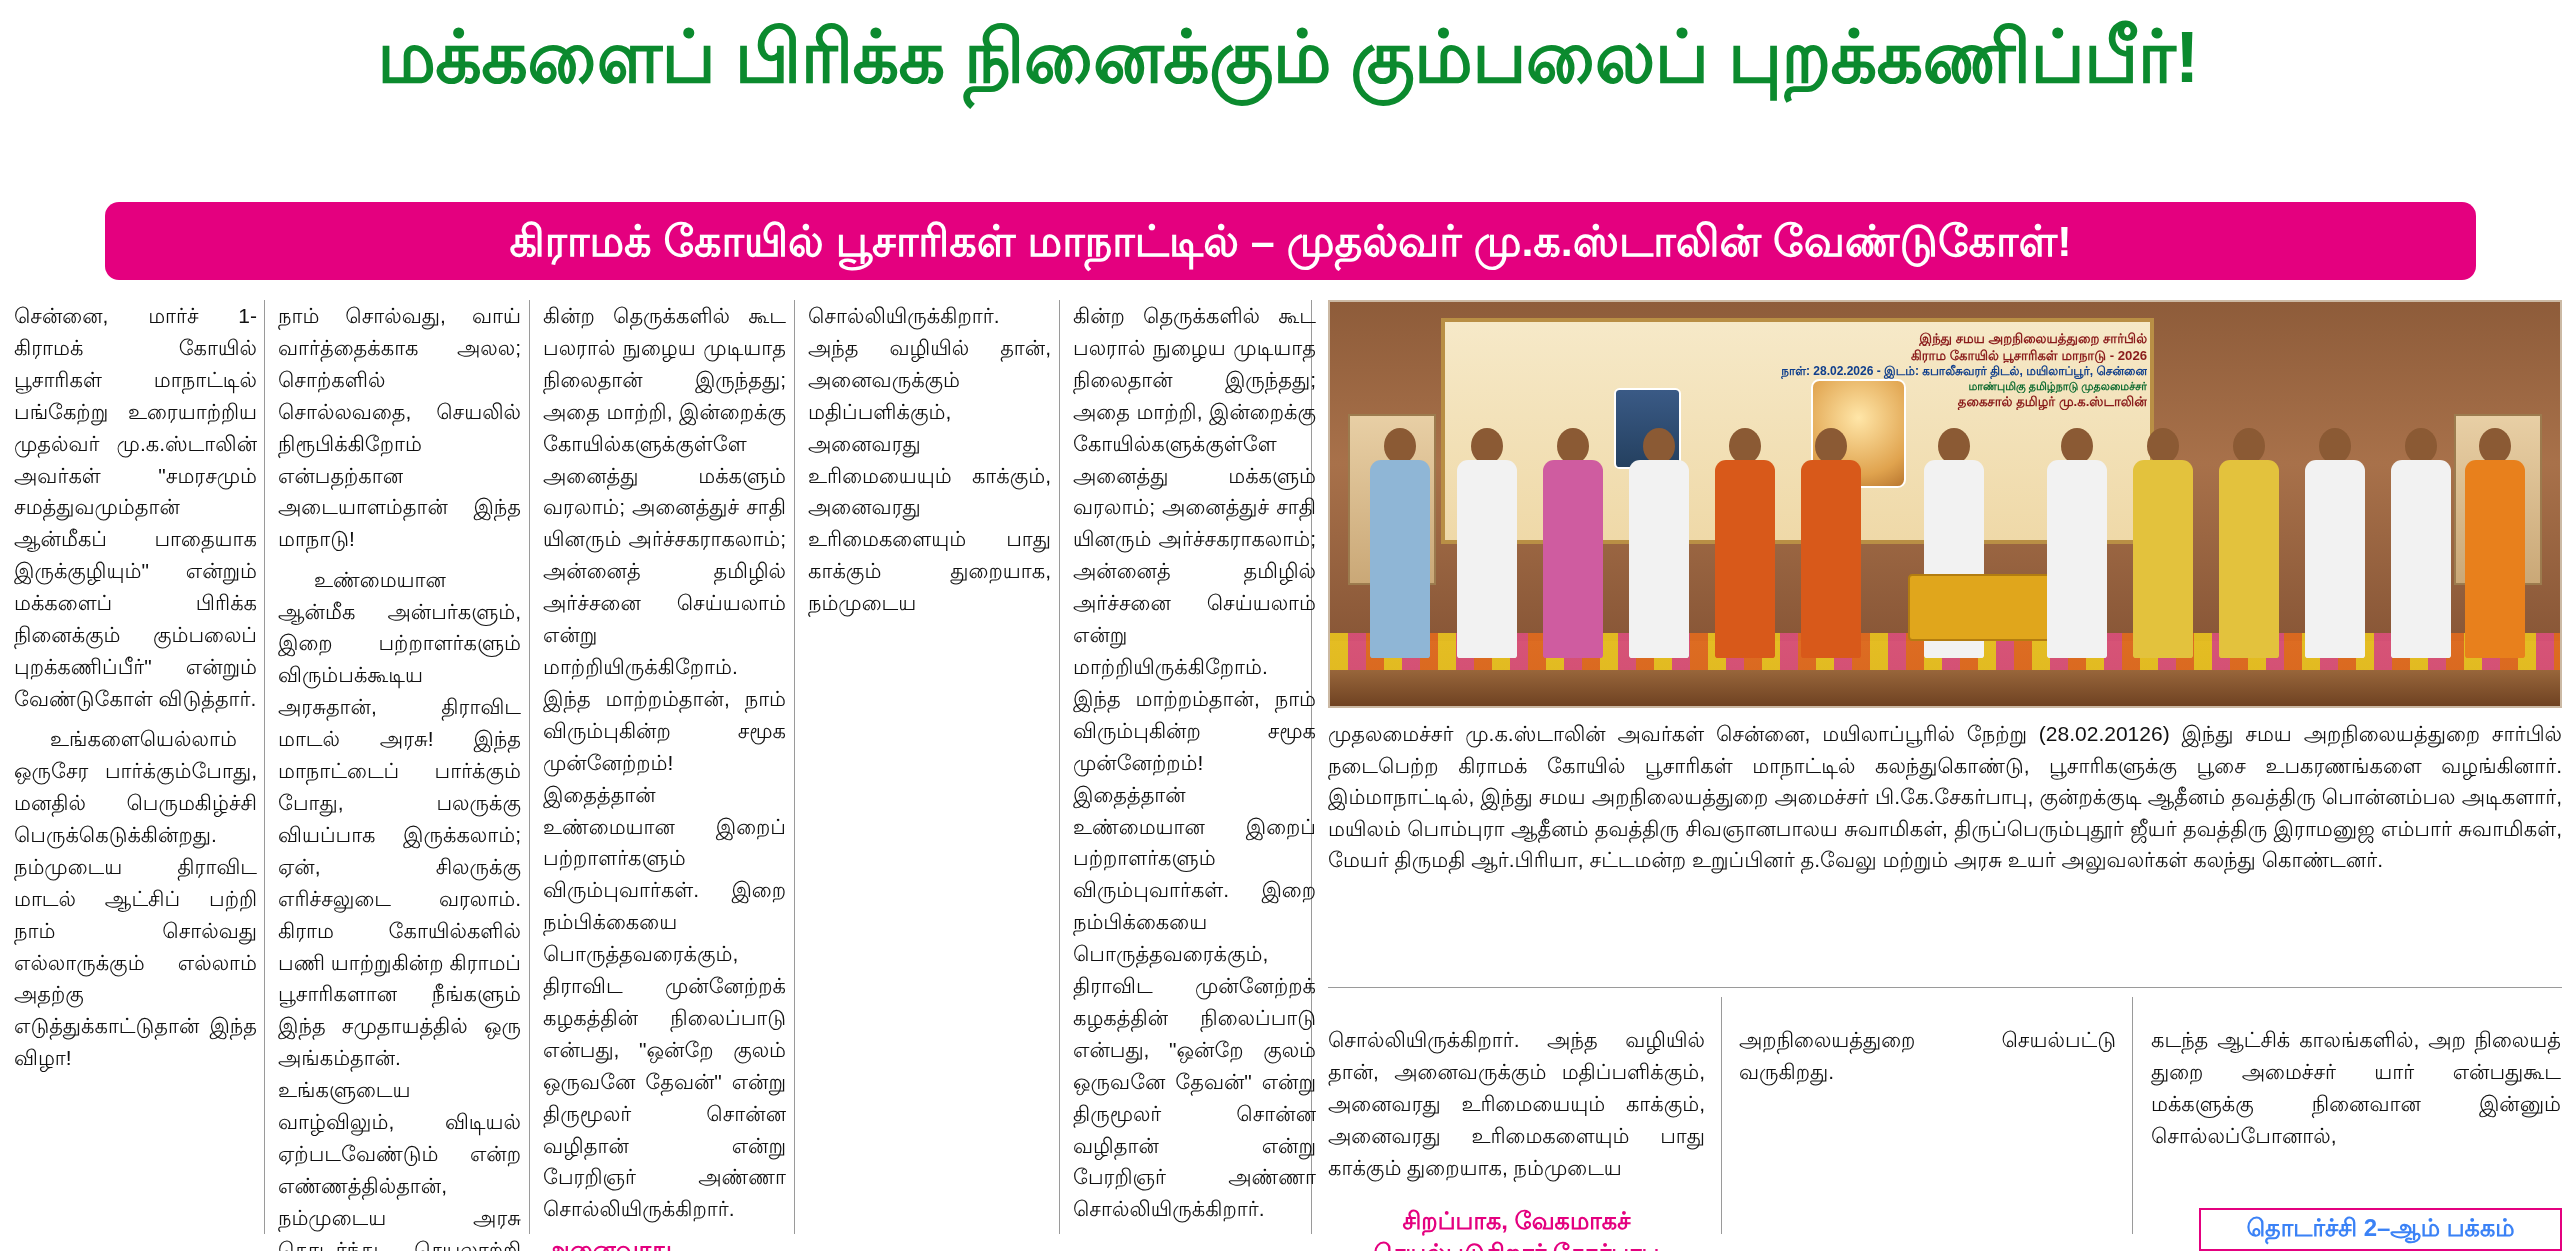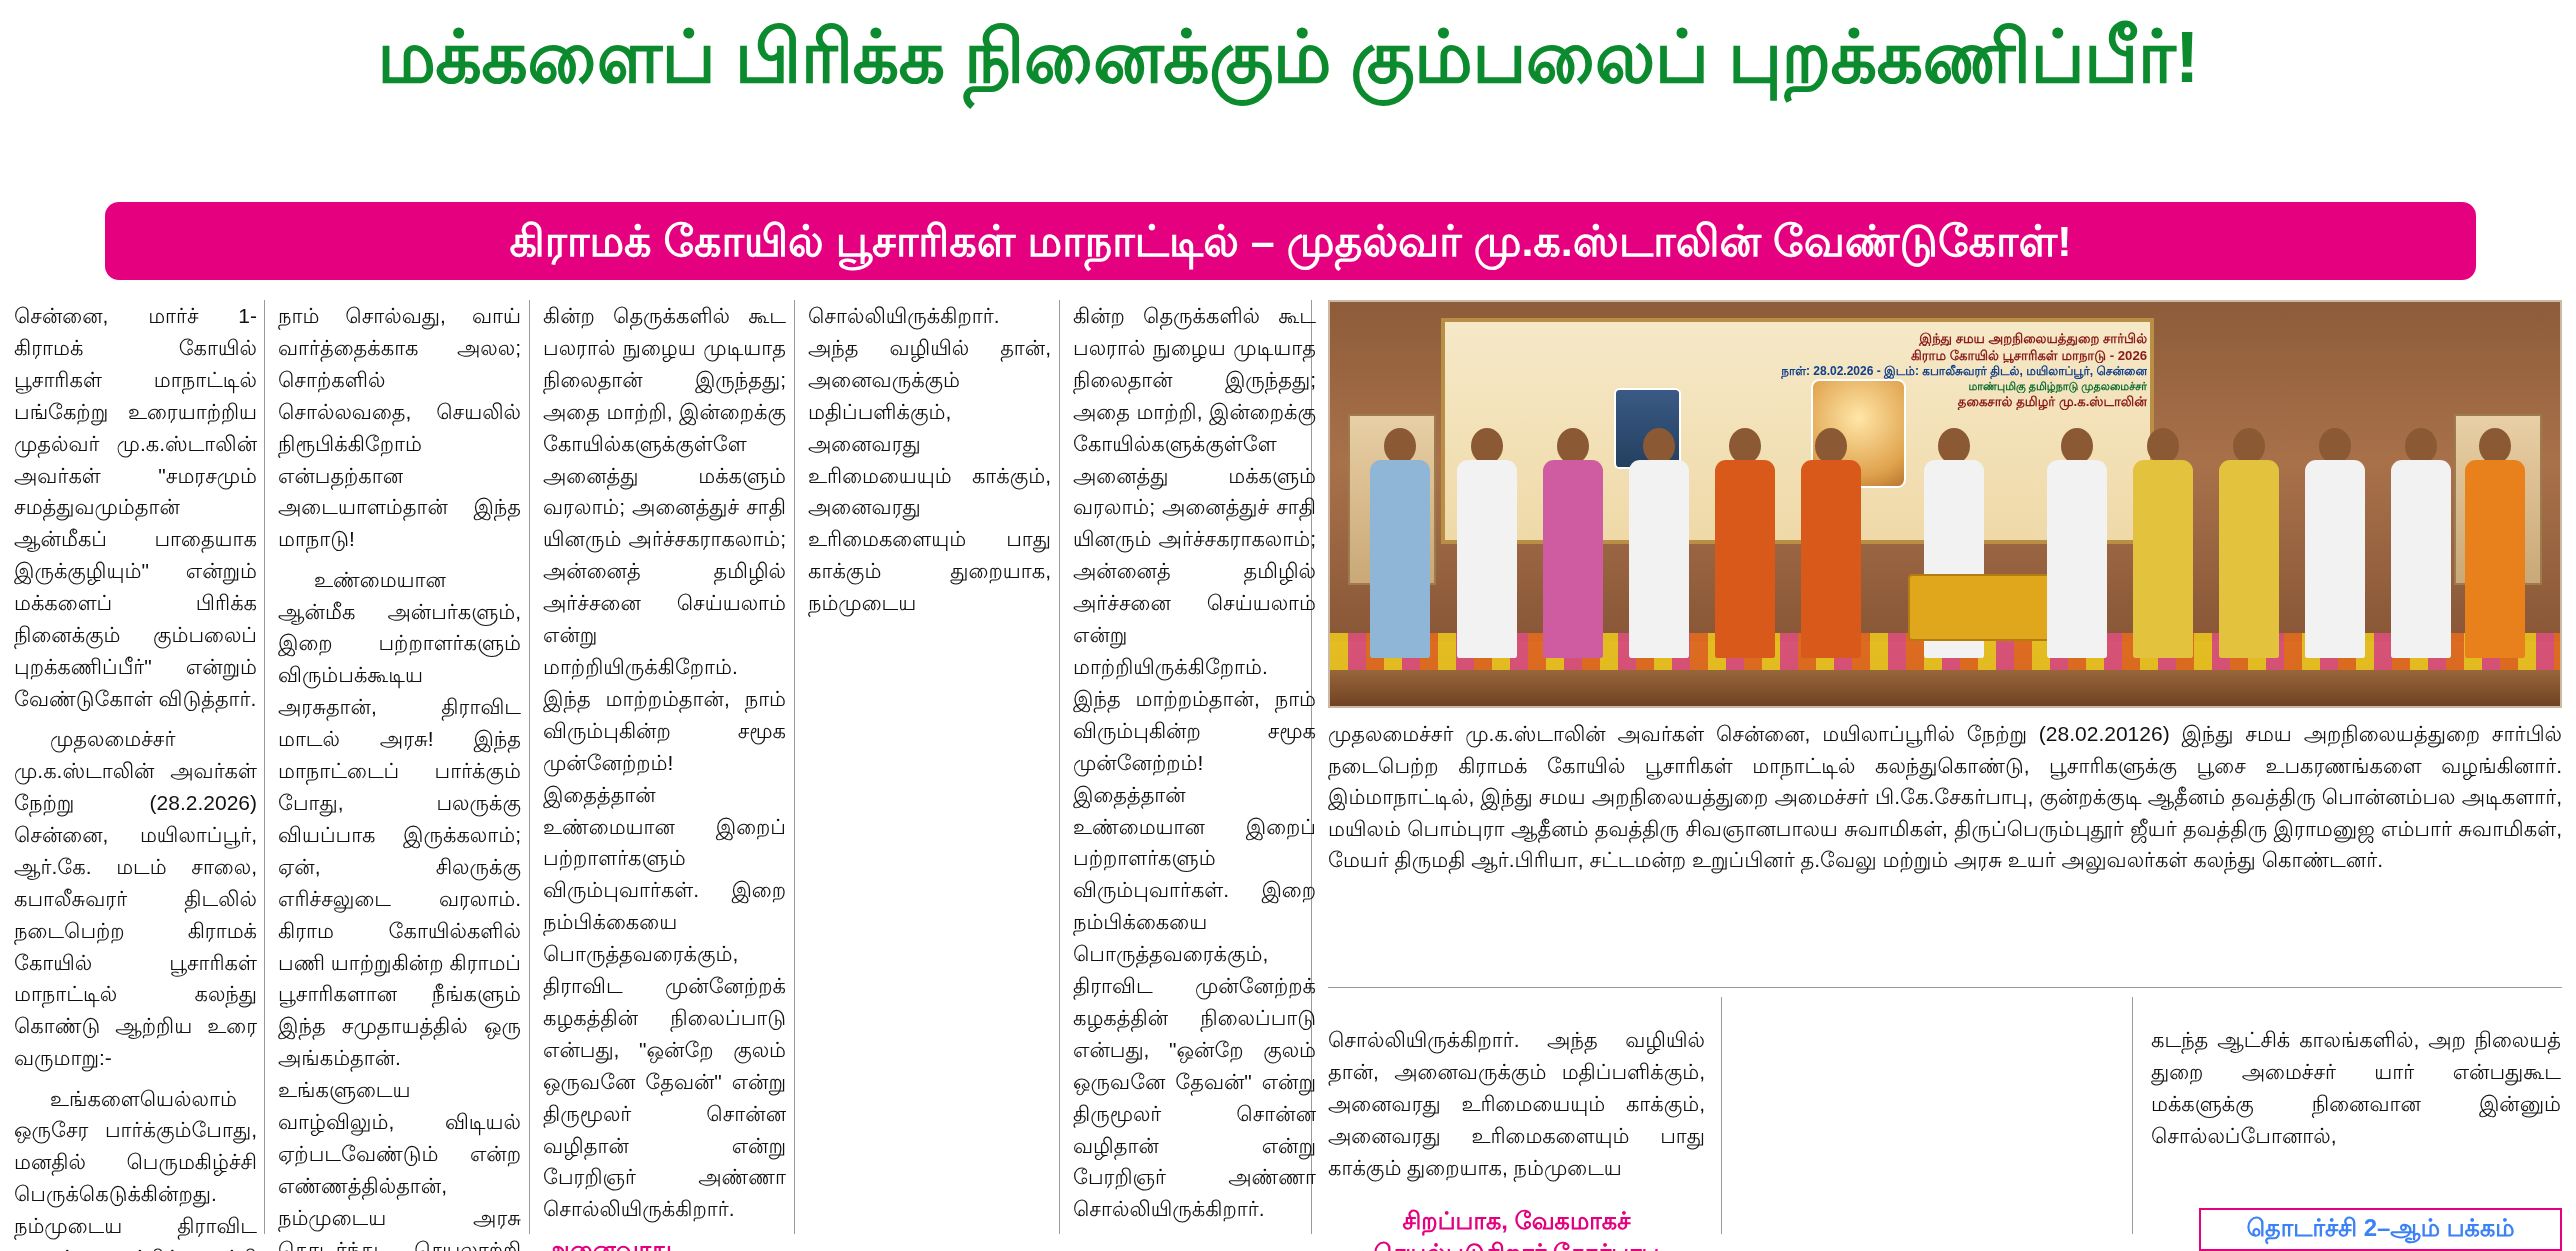--- a/index.html
+++ b/index.html
@@ -317,21 +317,20 @@
     <div class="rule-v" style="left:529px;height:934px;"></div>
     <div class="rule-v" style="left:794px;height:934px;"></div>
     <div class="rule-v" style="left:1059px;height:934px;"></div>
     <div class="rule-v" style="left:1311px;height:934px;"></div>
     <div class="rule-v" style="left:1721px;top:697px;height:237px;"></div>
     <div class="rule-v" style="left:2132px;top:697px;height:237px;"></div>
     <div class="rule-h" style="left:1328px;top:687px;width:1234px;"></div>
 
     <div class="col" id="col1">
       <p class="lead">சென்னை, மார்ச் 1-கிராமக் கோயில் பூசாரிகள் மாநாட்டில் பங்கேற்று உரையாற்றிய முதல்வர் மு.க.ஸ்டாலின் அவர்கள் "சமரசமும் சமத்துவமும்தான் ஆன்மீகப் பாதையாக இருக்குழியும்" என்றும் மக்களைப் பிரிக்க நினைக்கும் கும்பலைப் புறக்கணிப்பீர்" என்றும் வேண்டுகோள் விடுத்தார்.</p>
-      <p class="indent">முதலமைச்சர் மு.க.ஸ்டாலின் அவர்கள் நேற்று (28.2.2026) சென்னை, மயிலாப்பூர், ஆர்.கே. மடம் சாலை, கபாலீசுவரர் திடலில் நடைபெற்ற கிராமக் கோயில் பூசாரிகள் மாநாட்டில் கலந்து கொண்டு ஆற்றிய உரை வருமாறு:-</p>
       <p class="indent">உங்களையெல்லாம் ஒருசேர பார்க்கும்போது, மனதில் பெருமகிழ்ச்சி பெருக்கெடுக்கின்றது. நம்முடைய திராவிட மாடல் ஆட்சிப் பற்றி நாம் சொல்வது எல்லாருக்கும் எல்லாம் அதற்கு எடுத்துக்காட்டுதான் இந்த விழா!</p>
 
     </div>
 
     <div class="col" id="col2">
       <p>நாம் சொல்வது, வாய் வார்த்தைக்காக அலல; சொற்களில் சொல்லவதை, செயலில் நிரூபிக்கிறோம் என்பதற்கான அடையாளம்தான் இந்த மாநாடு!</p>
       <p class="indent">உண்மையான ஆன்மீக அன்பர்களும், இறை பற்றாளர்களும் விரும்பக்கூடிய அரசுதான், திராவிட மாடல் அரசு! இந்த மாநாட்டைப் பார்க்கும் போது, பலருக்கு வியப்பாக இருக்கலாம்; ஏன், சிலருக்கு எரிச்சலுடை வரலாம். கிராம கோயில்களில் பணி யாற்றுகின்ற கிராமப் பூசாரிகளான நீங்களும் இந்த சமுதாயத்தில் ஒரு அங்கம்தான். உங்களுடைய வாழ்விலும், விடியல் ஏற்படவேண்டும் என்ற எண்ணத்தில்தான், நம்முடைய அரசு தொடர்ந்து செயலாற்றி வருகிறது. இன்னும் சொல்லப்போனால், இந்த மண்ணில் வாழுகின்ற பெரும்பான்மையான மக்களுடைய உரிமைகளைநிலைநிறுத்தியதிராவிட இயக்கத்தின்உண்மை, நம்முடைய அரசில்தான்நிலைநாடியிருக்கிறோம்.</p>
 
     </div>
 
@@ -423,20 +422,23 @@
       </div>
     </div>
 
     <div class="caption">முதலமைச்சர் மு.க.ஸ்டாலின் அவர்கள் சென்னை, மயிலாப்பூரில் நேற்று (28.02.20126) இந்து சமய அறநிலையத்துறை சார்பில் நடைபெற்ற கிராமக் கோயில் பூசாரிகள் மாநாட்டில் கலந்துகொண்டு, பூசாரிகளுக்கு பூசை உபகரணங்களை வழங்கினார். இம்மாநாட்டில், இந்து சமய அறநிலையத்துறை அமைச்சர் பி.கே.சேகர்பாபு, குன்றக்குடி ஆதீனம் தவத்திரு பொன்னம்பல அடிகளார், மயிலம் பொம்புரா ஆதீனம் தவத்திரு சிவஞானபாலய சுவாமிகள், திருப்பெரும்புதூர் ஜீயர் தவத்திரு இராமனுஜ எம்பார் சுவாமிகள், மேயர் திருமதி ஆர்.பிரியா, சட்டமன்ற உறுப்பினர் த.வேலு மற்றும் அரசு உயர் அலுவலர்கள் கலந்து கொண்டனர்.</div>
 
     <div class="lower-cols">
       <div class="lcol" id="lcol1">
         <p>சொல்லியிருக்கிறார். அந்த வழியில் தான், அனைவருக்கும் மதிப்பளிக்கும், அனைவரது உரிமையையும் காக்கும், அனைவரது உரிமைகளையும் பாது காக்கும் துறையாக, நம்முடைய</p>
         <p class="center-bold">சிறப்பாக, வேகமாகச் செயல்படுகிறார் சேகர்பாபு</p>
       </div>
+      <div class="lcol" id="lcol2">
+        <p>அறநிலையத்துறை செயல்பட்டு வருகிறது.</p>
+      </div>
       <div class="lcol" id="lcol3">
         <p>கடந்த ஆட்சிக் காலங்களில், அற நிலையத் துறை அமைச்சர் யார் என்பதுகூட மக்களுக்கு நினைவான இன்னும் சொல்லப்போனால்,</p>
       </div>
       <div class="continue-box">தொடர்ச்சி 2–ஆம் பக்கம்</div>
     </div>
 
   </div>
 </div>
 
 

